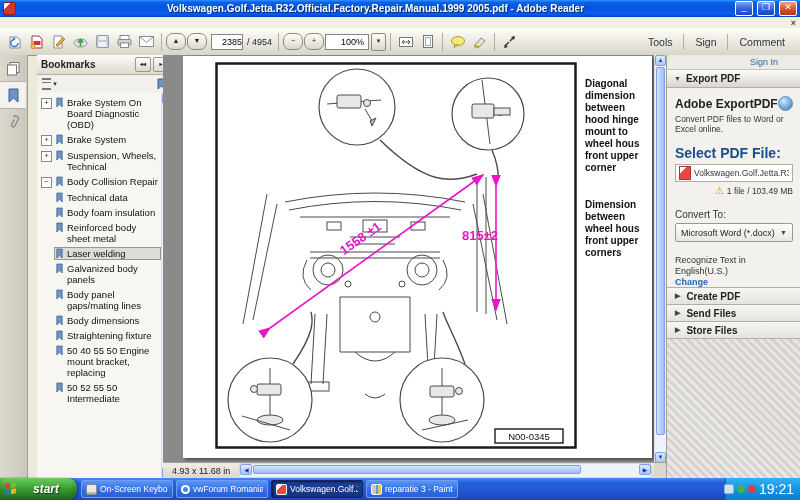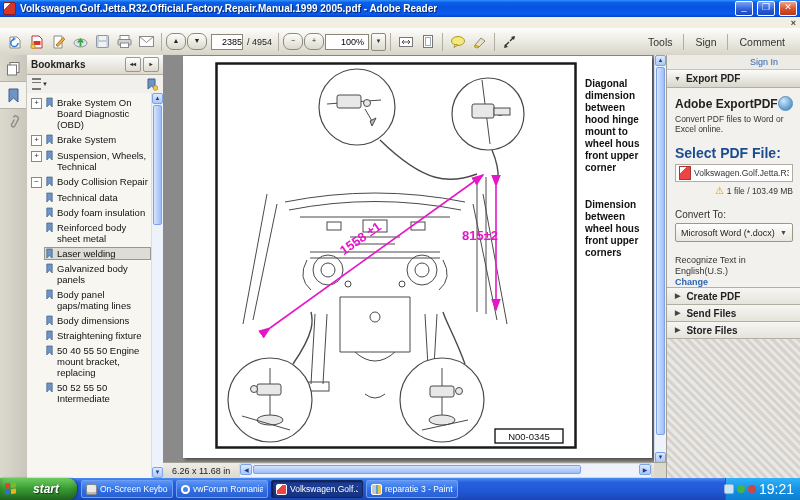--- a/index.html
+++ b/index.html
@@ -4,21 +4,21 @@
 <style>
   html,body{margin:0;padding:0;background:#000;}
   #app{position:relative;width:800px;height:500px;overflow:hidden;
        font-family:"Liberation Sans",sans-serif;background:#ece9d8;
        -webkit-font-smoothing:antialiased;}
   
   .titlebar{position:absolute;left:0;top:0;right:0;height:17px;
     background:linear-gradient(180deg,#3093ff 0%,#0b61e8 14%,#0653e0 46%,#0a5cf0 82%,#0443c4 100%);
     display:flex;align-items:center;gap:4px;padding:0 3px;}
   .app-icon{width:11px;height:11px;background:linear-gradient(135deg,#fff 0 30%,#d6352b 30%);border:1px solid #8c1c14;border-radius:2px;flex:none;}
-  .titletext{flex:1;color:#fff;font-size:10px;font-weight:bold;white-space:nowrap;overflow:hidden;text-shadow:1px 1px 1px rgba(0,0,0,.6);}
+  .titletext{flex:1;color:#fff;font-size:10px;font-weight:bold;white-space:nowrap;overflow:hidden;text-shadow:1px 1px 1px rgba(0,0,0,.6);text-align:center;}
   .winbtn{width:16px;height:13px;border-radius:2px;border:1px solid #fff;color:#fff;font-size:9px;line-height:11px;text-align:center;flex:none;
     background:linear-gradient(180deg,#7ba4f0,#2a5cd8 60%,#1c48b8);}
   .winbtn.close{background:linear-gradient(180deg,#f2a086,#d8512c 55%,#b33a1a);}
   
   .menubar{position:absolute;left:0;top:17px;right:0;height:11px;background:#f1efe2;border-bottom:1px solid #d8d5c5;display:flex;align-items:center;font-size:9.5px;color:#1a1a1a;}
   .menu-items{display:flex;align-items:center;height:100%;}
   .menu-item{padding:0 5px;cursor:default;}
   .mb-close{margin-left:auto;padding:0 4px;color:#444;font-size:9px;font-weight:bold;}
   
   .toolbar{position:absolute;left:0;top:28px;right:0;height:27px;
@@ -33,21 +33,21 @@
   .zoombox{height:14px;border:1px solid #8a8778;background:#fff;font-size:9px;display:flex;align-items:center;padding:0 4px;min-width:34px;justify-content:flex-end;}
   .zoomdrop{width:13px;height:16px;border:1px solid #8d8a7c;border-radius:2px;background:linear-gradient(#fcfcfa,#dcd9cd);font-size:6px;line-height:15px;text-align:center;color:#333;margin-left:1px;}
   .tb-right{margin-left:auto;display:flex;align-items:center;height:100%;font-size:10.5px;color:#333;}
   .tb-tab{padding:0 11px;border-left:1px solid #b2afa2;height:16px;line-height:16px;}
   .tb-tab:first-child{border-left:none;}
   
   .rail{position:absolute;left:0;top:55px;width:27px;bottom:22px;background:linear-gradient(90deg,#dcd9cf,#c9c6bb);border-right:1px solid #a39f93;}
   .railbtn{width:26px;height:26px;display:flex;align-items:center;justify-content:center;}
   .railbtn.active{background:#f3f2ee;border-bottom:1px solid #b5b2a6;border-top:1px solid #b5b2a6;}
   
-  .bkpanel{position:absolute;left:27px;top:55px;width:136px;bottom:22px;background:#f1f0ec;border-right:1px solid #a39f93;}
+  .bkpanel{position:absolute;left:37px;top:55px;width:136px;bottom:22px;background:#f1f0ec;border-right:1px solid #a39f93;}
   .bkheader{height:19px;background:linear-gradient(#fbfbf9,#ddd9ce);border-bottom:1px solid #b2afa2;display:flex;align-items:center;padding:0 4px;font-size:10px;font-weight:bold;color:#222;}
   .bkhbtn{width:14px;height:13px;border:1px solid #9a978b;border-radius:2px;background:linear-gradient(#fff,#ddd9ce);font-size:6px;line-height:12px;text-align:center;color:#333;margin-left:2px;flex:none;}
   .bkheader .spacer{flex:1;}
   .bktools{height:18px;border-bottom:1px solid #c6c3b7;display:flex;align-items:center;padding:0 5px;}
   .optico{width:16px;height:12px;display:flex;align-items:center;gap:1px;}
   .optico .lines{width:9px;height:8px;border-top:2px solid #777;border-bottom:2px solid #777;background:linear-gradient(#0000 2px,#777 2px,#777 3px,#0000 3px);}
   .optico .dn{font-size:6px;color:#333;}
   .bktools .spacer{flex:1;}
   .bklist{position:absolute;left:0;right:11px;top:38px;bottom:0;background:#f7f6f1;overflow:hidden;padding:4px 2px 0 4px;font-size:9.5px;line-height:11px;color:#111;}
   .bkitem{display:flex;gap:3px;margin-bottom:4px;align-items:flex-start;}
@@ -540,21 +540,21 @@
 corners</div>
       </div>
     </div>
 
     <div class="xpv doc-vscroll">
       <span class="xpbtn" style="top:0;">▲</span>
       <span class="xpthumb" style="top:12px;height:368px;"></span>
       <span class="xpbtn" style="bottom:0;">▼</span>
     </div>
     <div class="doc-bottom">
-      <span class="pagesize">6.26 x 11.68 in</span>
+      <span class="pagesize">4.93 x 11.68 in</span>
       <div class="xph">
         <span class="xphbtn" style="left:0;">◀</span>
         <span class="xphthumb" style="left:13px;right:70px;"></span>
         <span class="xphbtn" style="right:0;">▶</span>
       </div>
     </div>
     <div class="doc-corner"></div>
   </div>
 
   <div class="rightpanel">

